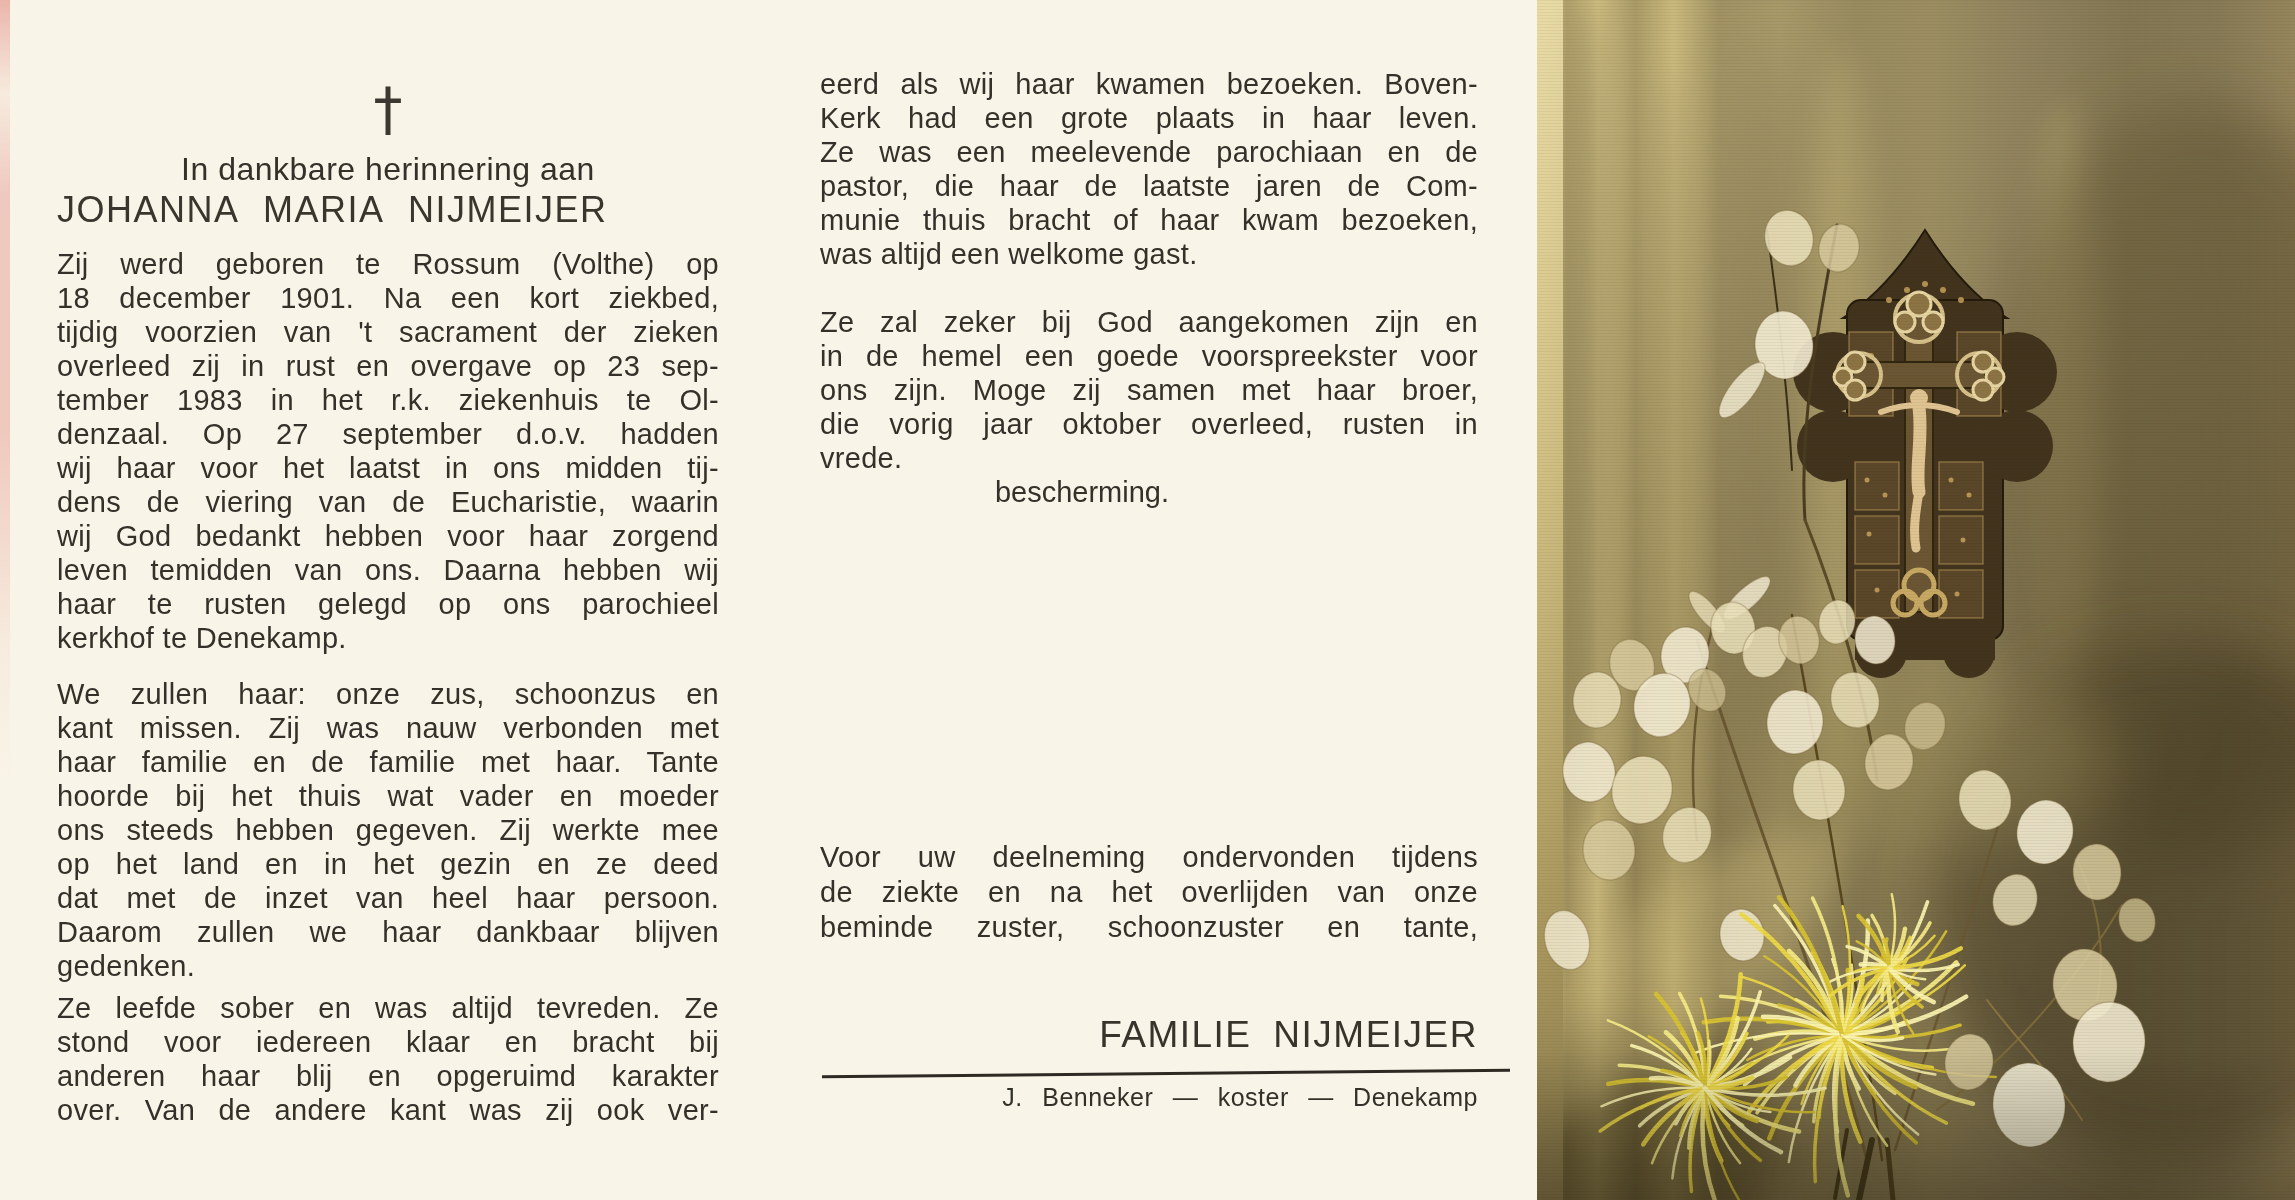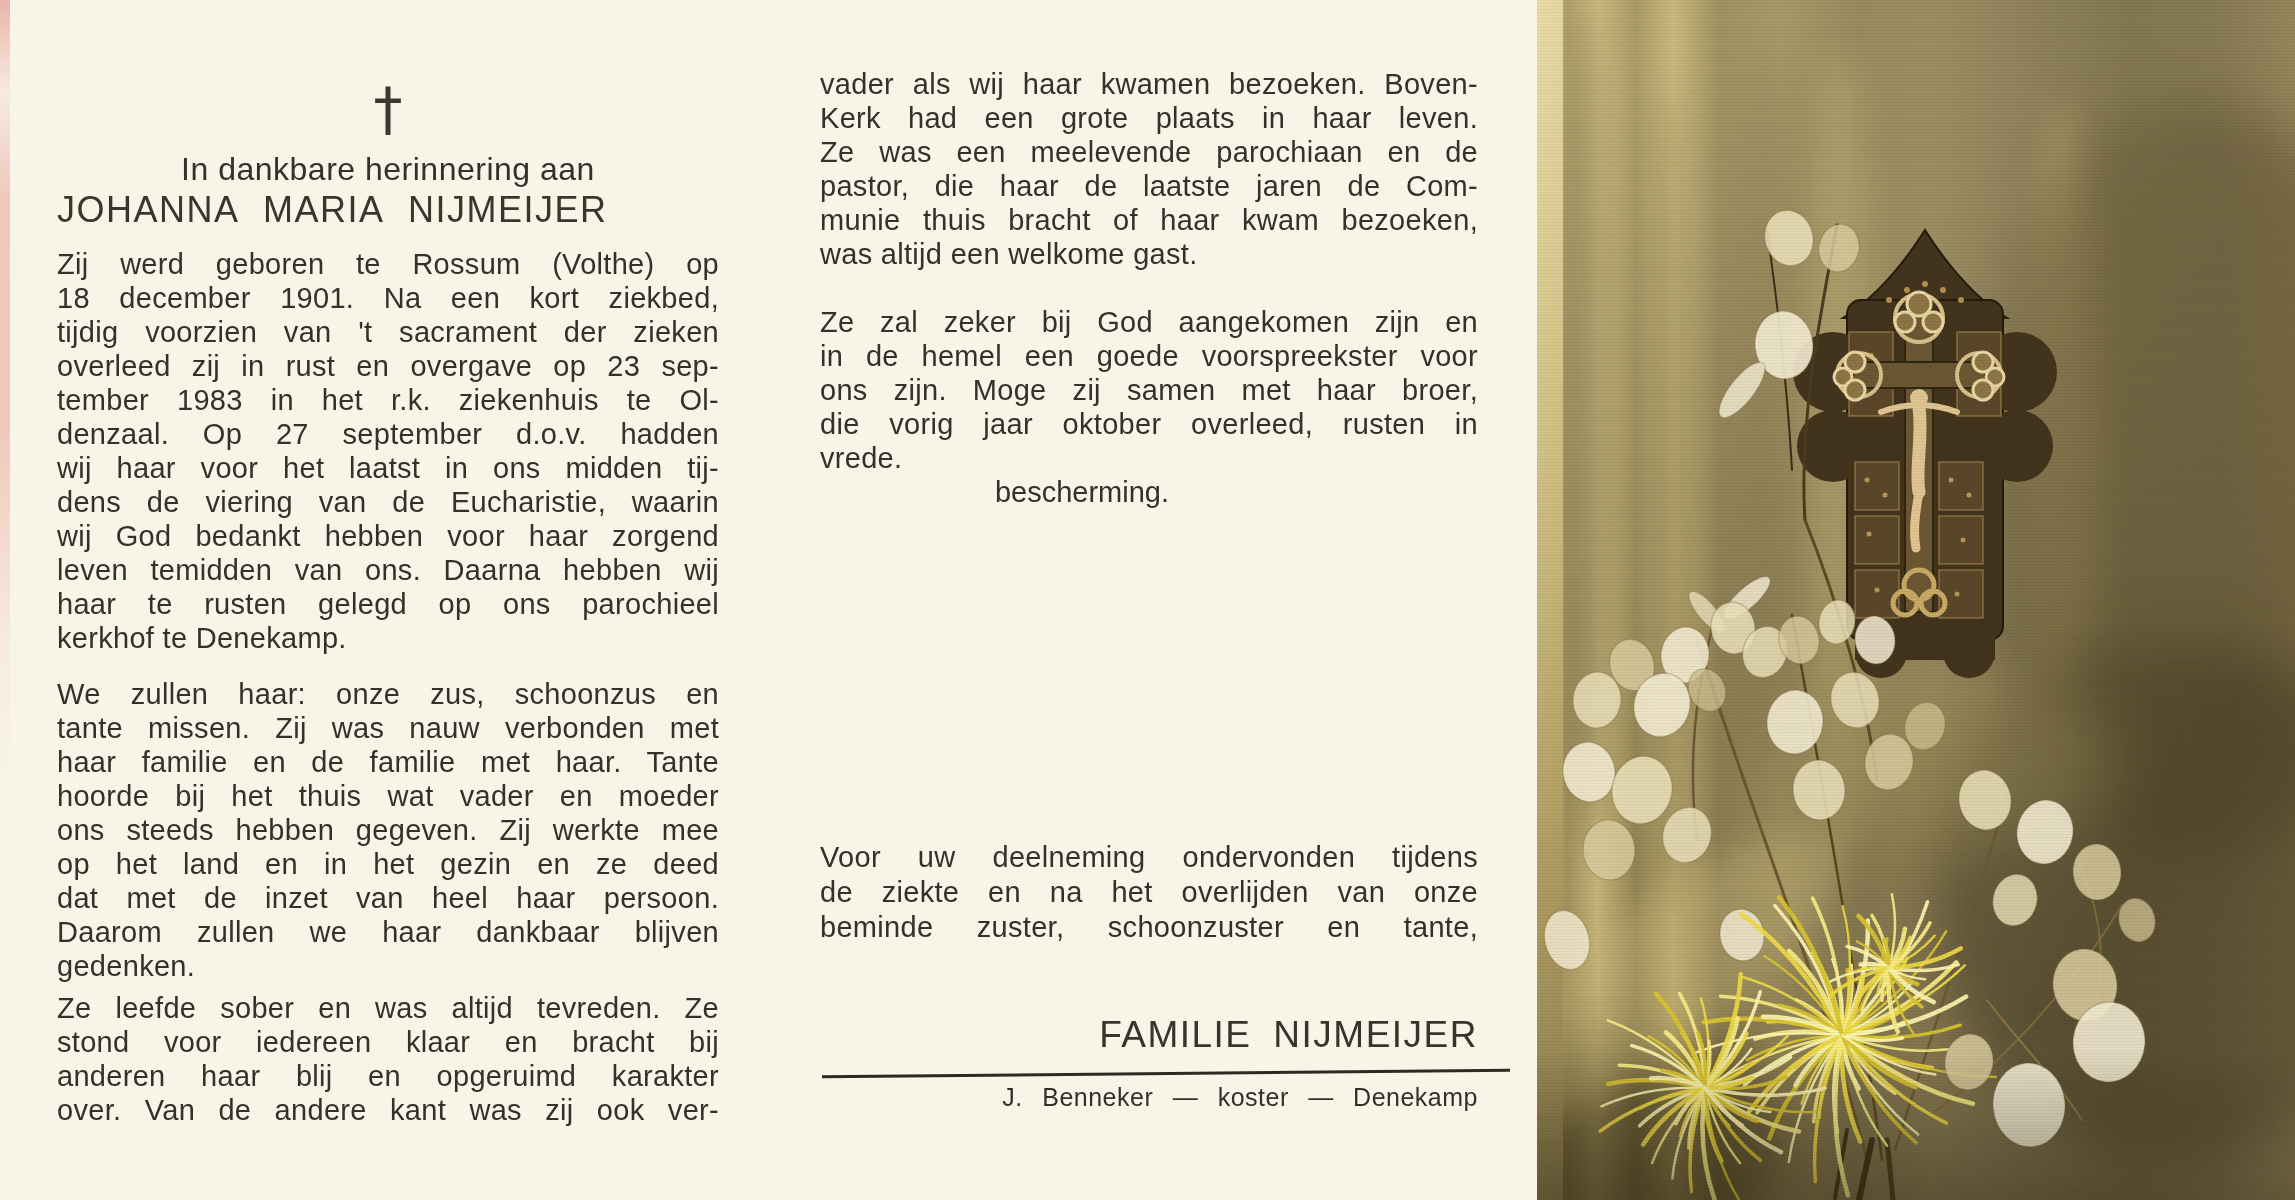--- a/index.html
+++ b/index.html
@@ -53,41 +53,41 @@
       <div class="ln">wij haar voor het laatst in ons midden tij-</div>
       <div class="ln">dens de viering van de Eucharistie, waarin</div>
       <div class="ln">wij God bedankt hebben voor haar zorgend</div>
       <div class="ln">leven temidden van ons. Daarna hebben wij</div>
       <div class="ln">haar te rusten gelegd op ons parochieel</div>
       <div class="ln last">kerkhof te Denekamp.</div>
     </div>
 
     <div class="para" style="top:677px">
       <div class="ln">We zullen haar: onze zus, schoonzus en</div>
-      <div class="ln">tante missen. Zij was nauw verbonden met</div>
+      <div class="ln">kant missen. Zij was nauw verbonden met</div>
       <div class="ln">haar familie en de familie met haar. Tante</div>
       <div class="ln">hoorde bij het thuis wat vader en moeder</div>
       <div class="ln">ons steeds hebben gegeven. Zij werkte mee</div>
       <div class="ln">op het land en in het gezin en ze deed</div>
       <div class="ln">dat met de inzet van heel haar persoon.</div>
       <div class="ln">Daarom zullen we haar dankbaar blijven</div>
       <div class="ln last">gedenken.</div>
     </div>
 
     <div class="para" style="top:991px">
       <div class="ln">Ze leefde sober en was altijd tevreden. Ze</div>
       <div class="ln">stond voor iedereen klaar en bracht bij</div>
       <div class="ln">anderen haar blij en opgeruimd karakter</div>
       <div class="ln">over. Van de andere kant was zij ook ver-</div>
     </div>
   </section>
 
   <section class="page page-mid">
     <div class="para" style="top:67px">
-      <div class="ln">vader als wij haar kwamen bezoeken. Boven-</div>
+      <div class="ln">eerd als wij haar kwamen bezoeken. Boven-</div>
       <div class="ln">Kerk had een grote plaats in haar leven.</div>
       <div class="ln">Ze was een meelevende parochiaan en de</div>
       <div class="ln">pastor, die haar de laatste jaren de Com-</div>
       <div class="ln">munie thuis bracht of haar kwam bezoeken,</div>
       <div class="ln last">was altijd een welkome gast.</div>
     </div>
 
     <div class="para" style="top:305px">
       <div class="ln">Ze zal zeker bij God aangekomen zijn en</div>
       <div class="ln">in de hemel een goede voorspreekster voor</div>

